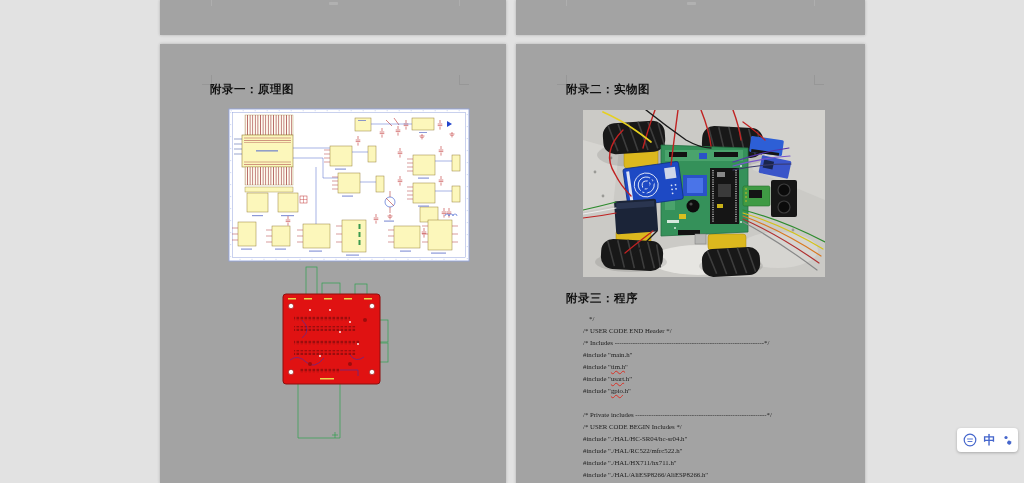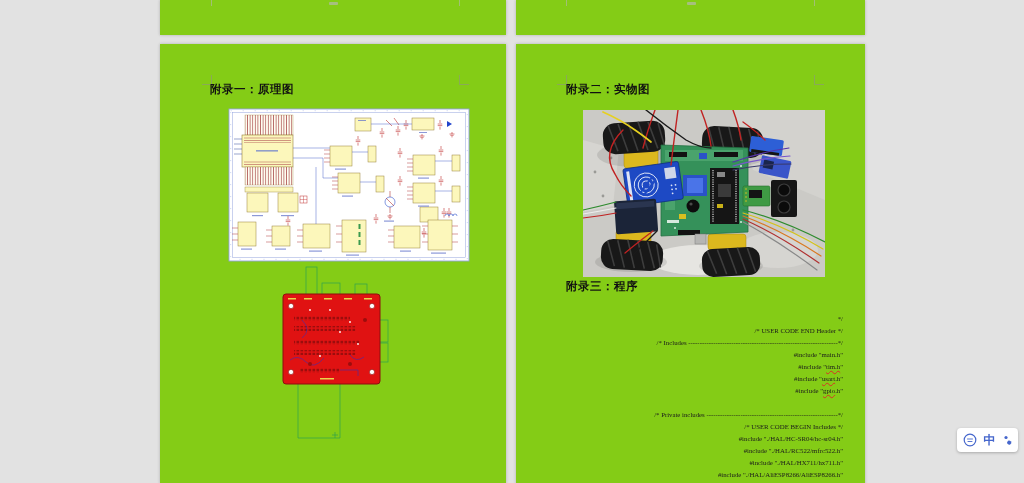--- a/index.html
+++ b/index.html
@@ -2,23 +2,22 @@
 <html style="--sq: #d93025;"><head>
 <meta charset="utf-8">
 <style>
   html,body{margin:0;padding:0;}
   body{
     width:1024px;height:483px;position:relative;overflow:hidden;
     background:#e2e2e2;
     font-family:"Liberation Sans","DejaVu Sans",sans-serif;
   }
   .page{
-    position:absolute;background:#84cc16;
+    position:absolute;background:#a3a3a3;
     box-shadow:0 0 3px rgba(0,0,0,0.22);
-    text-align:right;
   }
   .page-partial-left{left:160px;top:0;width:346px;height:35px;}
   .page-partial-right{left:516px;top:0;width:349px;height:35px;}
   .page-main-left{left:160px;top:44px;width:346px;height:440px;}
   .page-main-right{left:516px;top:44px;width:349px;height:456px;}
 
   .footer-mark{
     position:absolute;top:2px;width:9px;height:3px;
     background:#b9b9b9;opacity:.65;border-radius:1px;
   }
@@ -396,21 +395,21 @@
       <path d="M70,121 q-16,12 -28,22" stroke="#c02222" stroke-width="1.3"></path>
       <path d="M74,121 q-14,14 -24,24" stroke="#1a1a1a" stroke-width="1.3"></path>
       <path d="M160,100 q40,10 82,32" stroke="#2e8b2e" stroke-width="1.2"></path>
       <path d="M160,103 q40,12 80,36" stroke="#d4c21a" stroke-width="1.2"></path>
       <path d="M160,106 q38,14 78,40" stroke="#d97820" stroke-width="1.2"></path>
       <path d="M160,109 q36,16 76,44" stroke="#b03030" stroke-width="1.2"></path>
       <path d="M160,112 q34,18 74,48" stroke="#888888" stroke-width="1.2"></path>
     </g>
   </svg>
 
-  <div class="doc-heading" style="top:235px;">附录三：程序</div>
+  <div class="doc-heading" style="top:247px;">附录三：程序</div>
   <div class="code-block">
       <div class="code-line" style="padding-left: 6px;">*/</div>
       <div class="code-line">/* USER CODE END Header */</div>
       <div class="code-line">/* Includes ------------------------------------------------------------------*/</div>
       <div class="code-line">#include "main.h"</div>
       <div class="code-line"><span>#include "</span><span class="misspell">tim.h</span><span>"</span></div>
       <div class="code-line"><span>#include "</span><span class="misspell">usart</span><span>.h"</span></div>
       <div class="code-line"><span>#include "</span><span class="misspell">gpio</span><span>.h"</span></div>
       <div class="code-line">&nbsp;</div>
       <div class="code-line">/* Private includes ----------------------------------------------------------*/</div>

